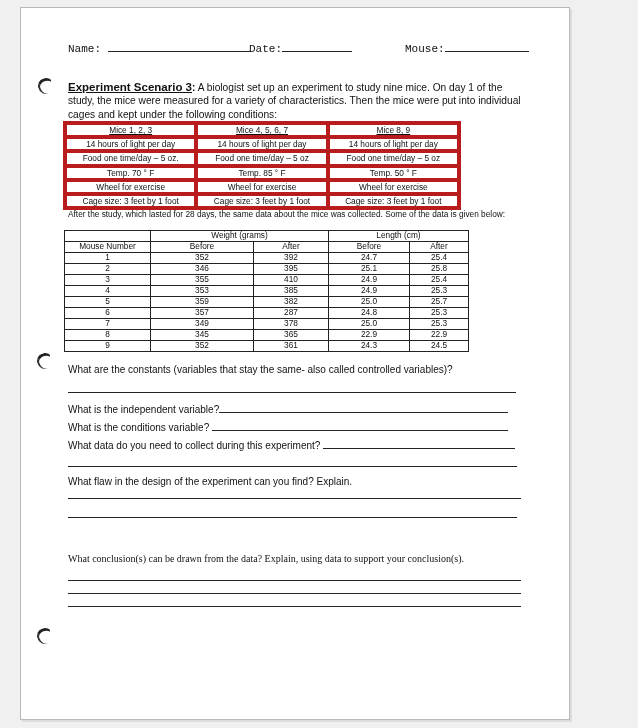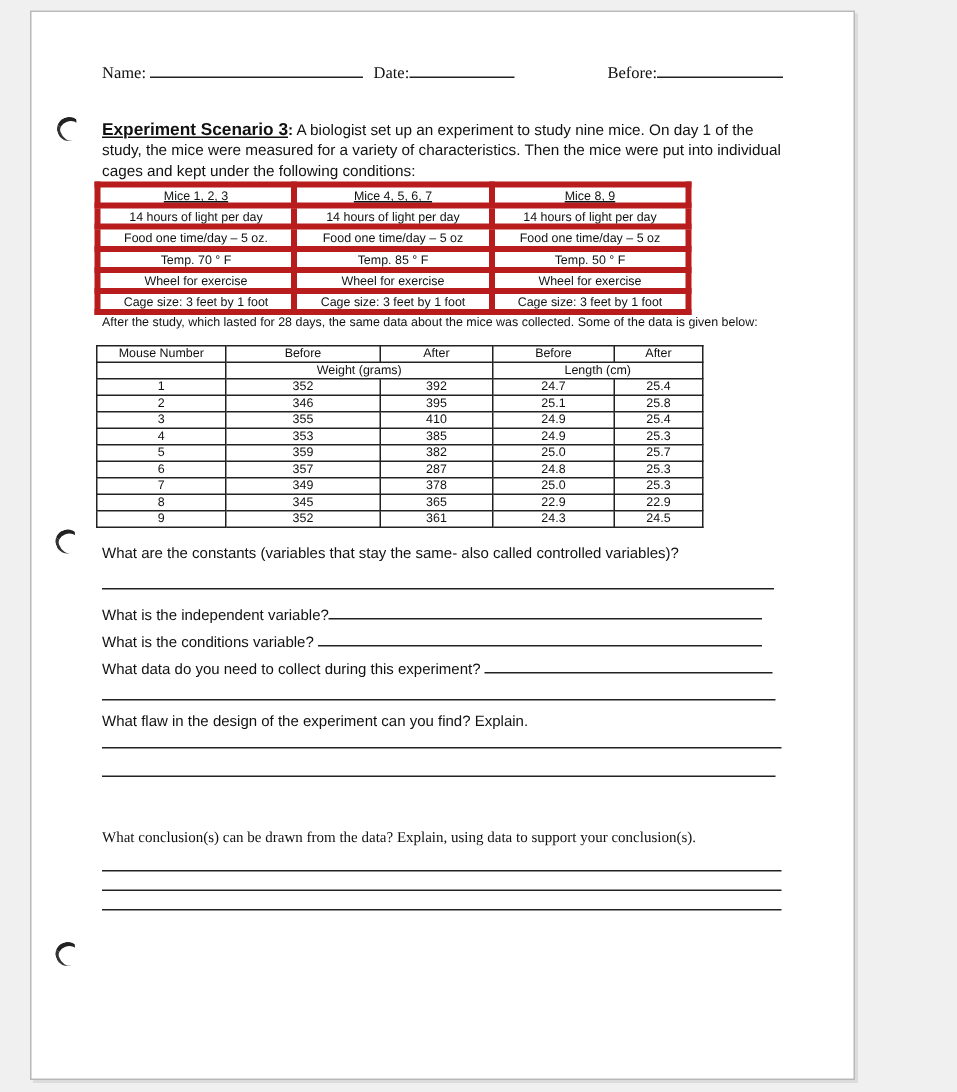--- a/index.html
+++ b/index.html
@@ -9,21 +9,21 @@
   }
   .page {
     position: absolute; left: 20px; top: 7px; width: 548px; height: 711px;
     background: #fff; border: 1px solid #b8b8b8; box-shadow: 2px 2px 0 #dcdcdc;
   }
   .hole {
     position: absolute; width: 16px; height: 16px; border-radius: 50%;
     border-top: 3px solid #222; border-left: 2px solid #333; border-right: 1px solid transparent; border-bottom: 0;
     box-sizing: border-box; transform: rotate(-20deg);
   }
-  .serif { font-family: Liberation Serif, serif; }
+  .serif { font-family: Liberation Mono, monospace; }
   .hdr { position: absolute; top: 41px; font-size: 11px; }
   .hdr .line { display: inline-block; border-bottom: 1px solid #222; height: 10px; vertical-align: baseline; }
   .intro {
     position: absolute; left: 68px; top: 81px; width: 460px; font-size: 10.2px; line-height: 13.4px;
   }
   .intro .title { font-weight: bold; text-decoration: underline; font-size: 11.5px; }
   table { border-collapse: collapse; position: absolute; }
   .cond { left: 63px; top: 121px; width: 398px; font-size: 8.3px; }
   .cond td, .cond th { border: 4px solid #b91c1c; text-align: center; padding: 0; height: 10.2px; line-height: 10px; font-weight: normal; }
   .cond th { text-decoration: underline; }
@@ -45,21 +45,21 @@
 <div class="hole" style="left:37px; top:628px;"></div>
 
 <div class="hdr serif" style="left:68px;">
   <span>Name:</span>
   <span class="line" style="width:142px;"></span>
 </div>
 <div class="hdr serif" style="left:249px;">
   <span>Date:</span><span class="line" style="width:70px;"></span>
 </div>
 <div class="hdr serif" style="left:405px;">
-  <span>Before:</span><span class="line" style="width:84px;"></span>
+  <span>Mouse:</span><span class="line" style="width:84px;"></span>
 </div>
 
 <div class="intro">
   <span class="title">Experiment Scenario 3</span><b>:</b><span> A biologist set up an experiment to study nine mice.  On day 1 of the study, the mice were measured for a variety of characteristics.  Then the mice were put into individual cages and kept under the following conditions:</span>
 </div>
 
 <table class="cond">
   <tbody>
       <tr>
     <th>Mice 1, 2, 3</th>
@@ -92,31 +92,31 @@
     <td>Cage size:  3 feet by 1 foot</td>
   </tr>
 </tbody>
   </table>
 
 <div class="after-text">After the study, which lasted for 28 days, the same data about the mice was collected.  Some of the data is given below:</div>
 
 <table class="data">
   <tbody>
       <tr>
+    <th class="col1"></th>
+    <th colspan="2">Weight (grams)</th>
+    <th colspan="2">Length (cm)</th>
+  </tr>
+  <tr>
     <th>Mouse Number</th>
     <th>Before</th>
     <th>After</th>
     <th>Before</th>
     <th>After</th>
   </tr>
-  <tr>
-    <th class="col1"></th>
-    <th colspan="2">Weight (grams)</th>
-    <th colspan="2">Length (cm)</th>
-  </tr>
   </tbody>
     <tbody id="data-rows">
       <tr>
         <td>1</td>
         <td>352</td>
         <td>392</td>
         <td>24.7</td>
         <td>25.4</td>
       </tr>
       <tr>

